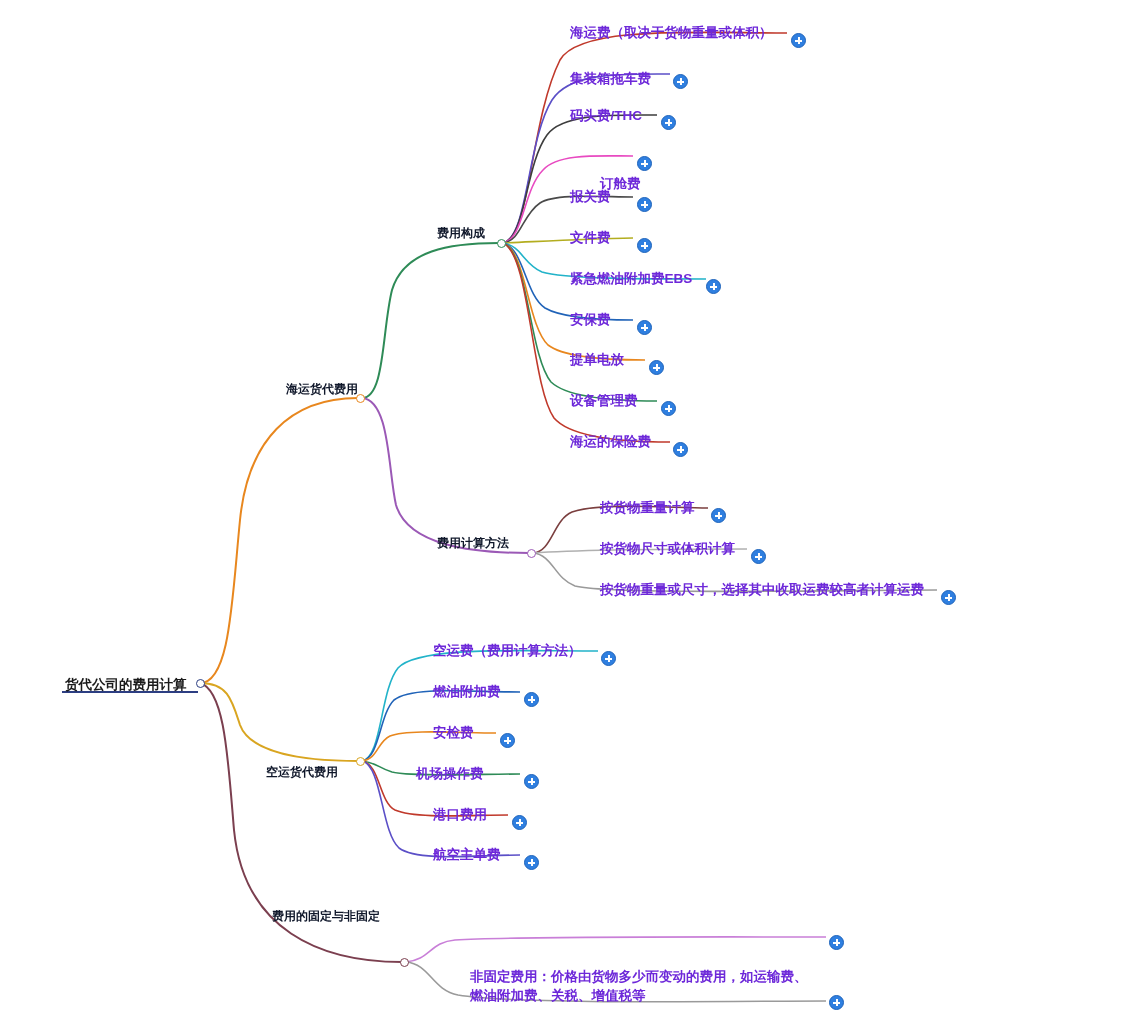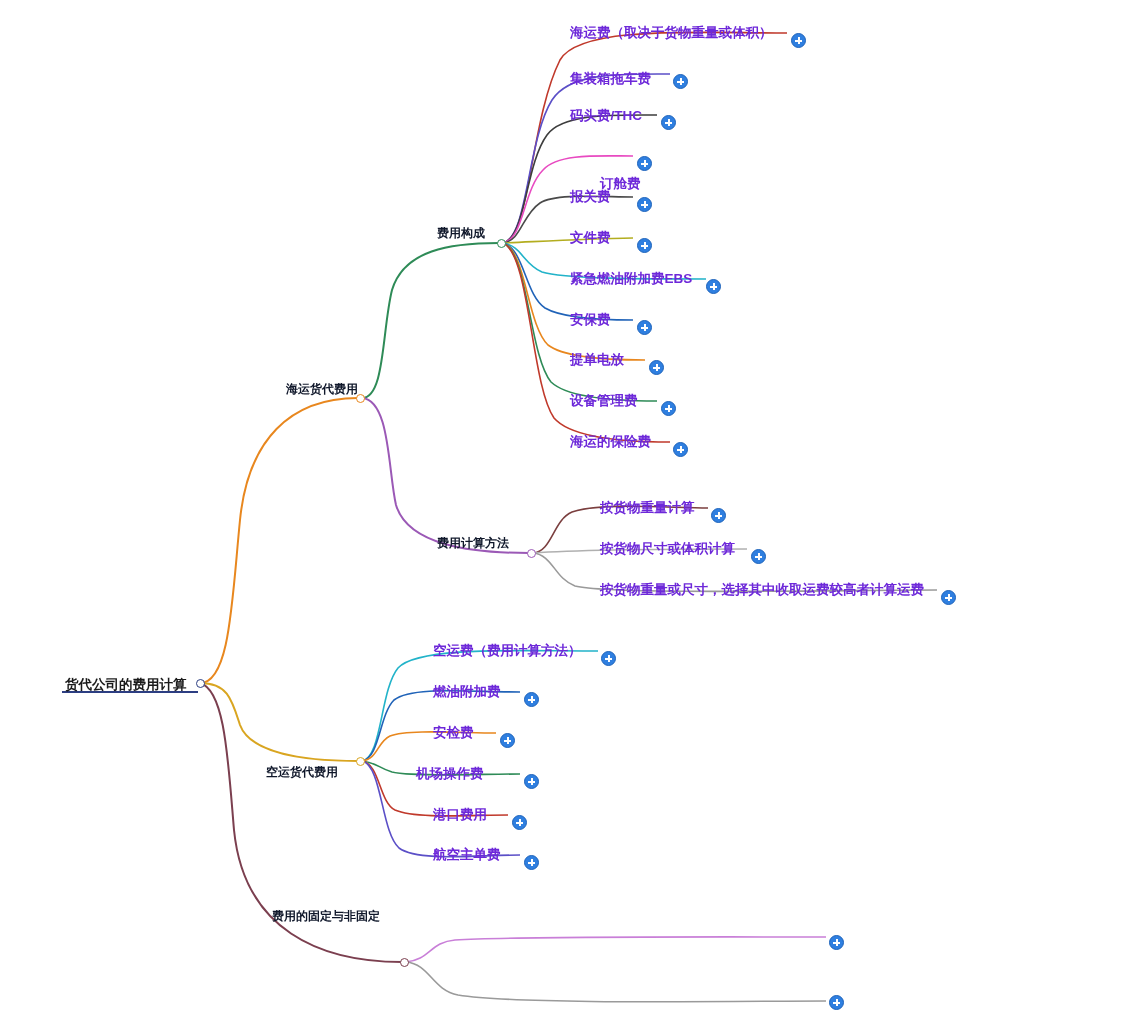--- a/index.html
+++ b/index.html
@@ -207,14 +207,16 @@
   <div class="plus" style="left:524px; top:774px;"></div>
 
   <div class="node lvl2" style="left:433px; top:806px;">港口费用</div>
   <div class="plus" style="left:512px; top:815px;"></div>
 
   <div class="node lvl2" style="left:433px; top:846px;">航空主单费</div>
   <div class="plus" style="left:524px; top:855px;"></div>
 
   <div class="plus" style="left:829px; top:935px;"></div>
 
+  <div class="node lvl2 multiline" style="left:470px; top:967px;">非固定费用：价格由货物多少而变动的费用，如运输费、
+燃油附加费、关税、增值税等</div>
   <div class="plus" style="left:829px; top:995px;"></div>
 </div>
 
 </body></html>

